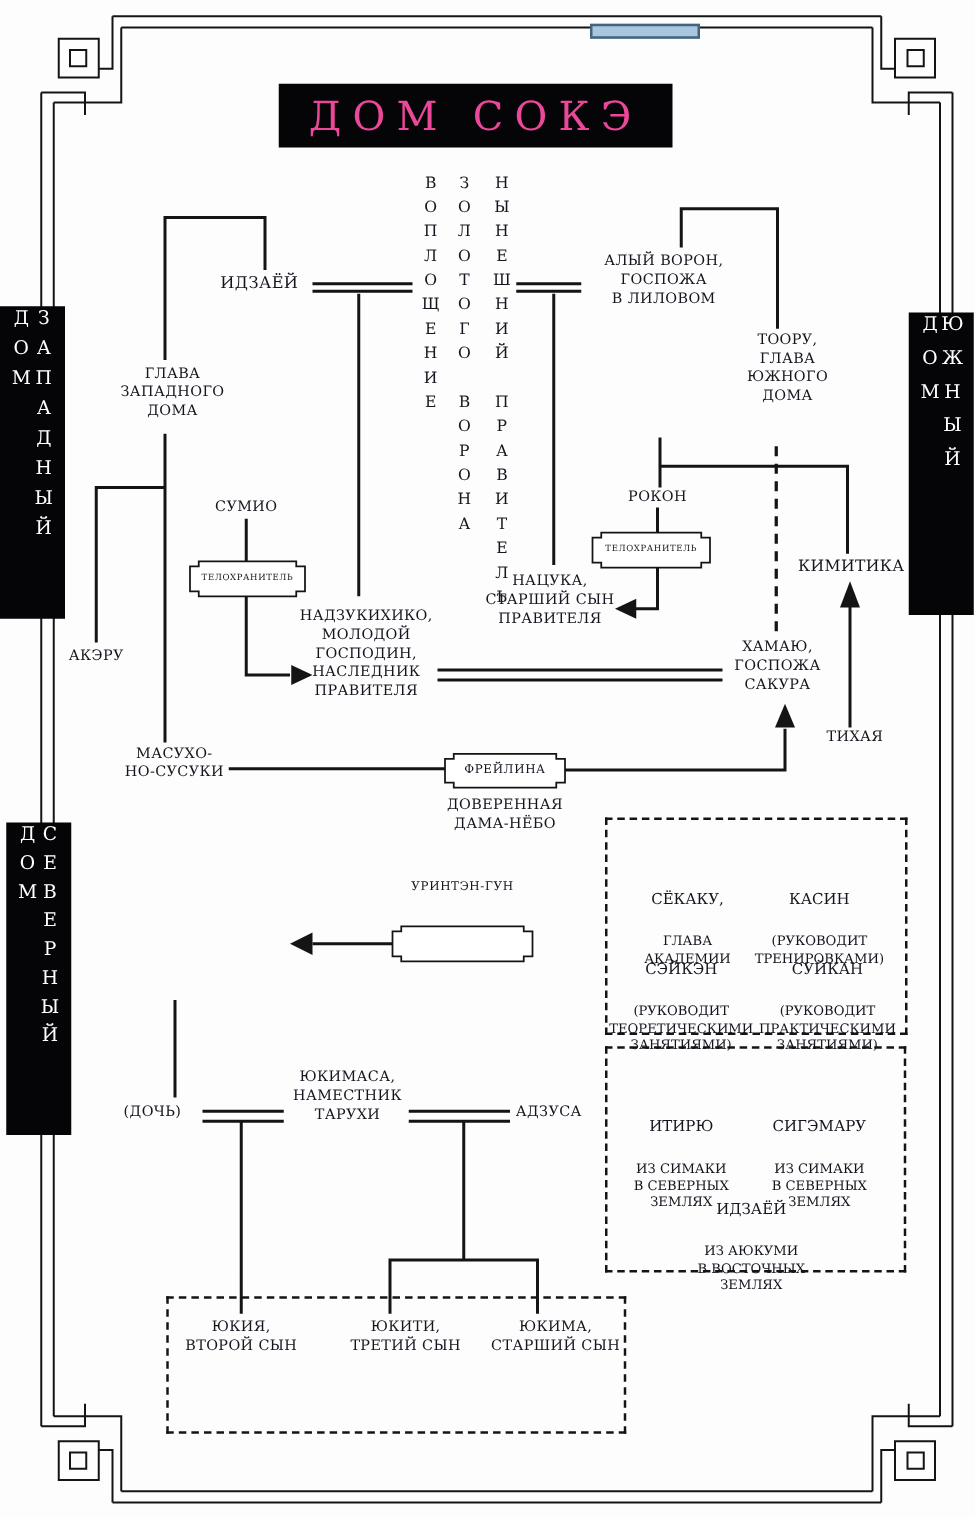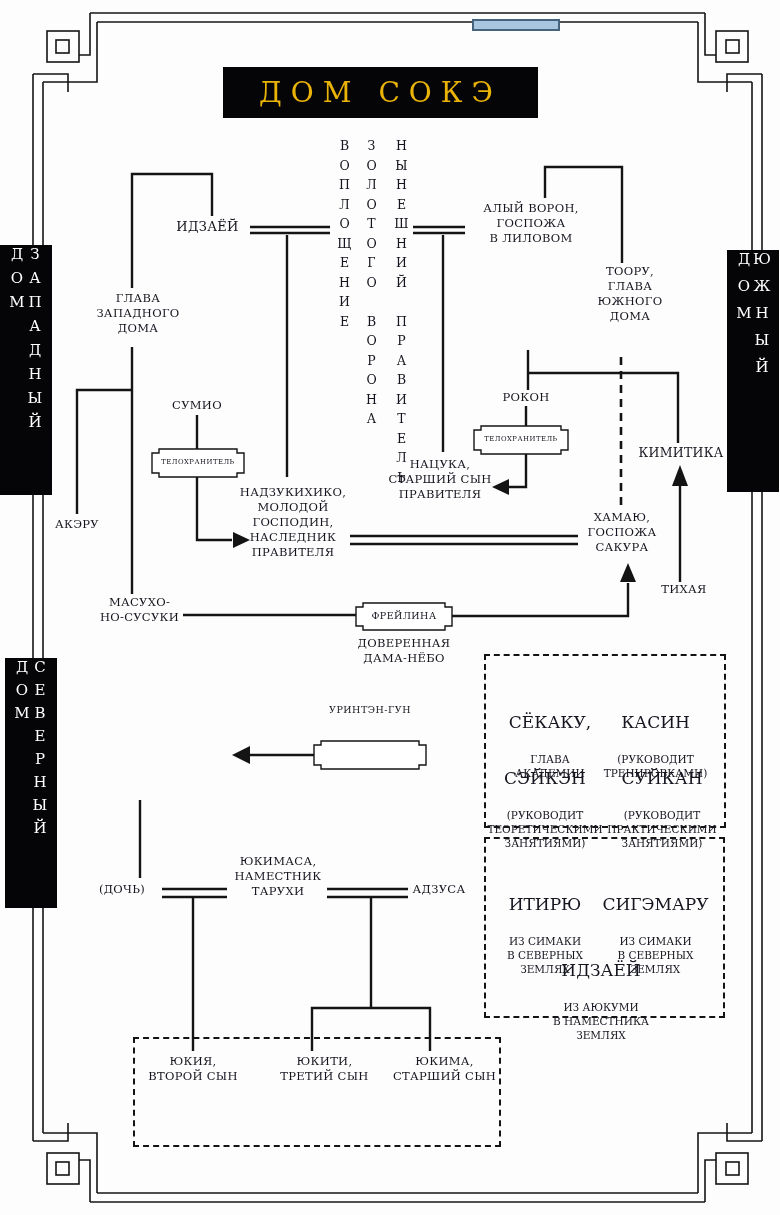--- a/index.html
+++ b/index.html
@@ -5,30 +5,30 @@
   html,body{margin:0;padding:0;background:#ffffff;}
   #page{position:relative;width:780px;height:1215px;background:#fdfdfd;overflow:hidden;
         font-family:"DejaVu Serif", serif;color:#15151f;}
   svg.overlay{position:absolute;left:0;top:0;}
   .node{position:absolute;text-align:center;font-size:11.5px;line-height:1.3;
         letter-spacing:0.3px;white-space:pre-line;color:#15151f;}
   .node.big{font-size:13px;}
   .node.mid{font-size:12.5px;}
   .titlebar{position:absolute;left:223px;top:67px;width:315px;height:51px;background:#050507;
             display:flex;align-items:center;justify-content:center;}
-  .titlebar span{color:#eab308;font-size:28px;letter-spacing:9px;white-space:nowrap;}
+  .titlebar span{color:#ec4899;font-size:32px;letter-spacing:9px;white-space:nowrap;}
   .vbanner{position:absolute;background:#050507;display:flex;align-items:center;justify-content:center;z-index:5;}
   .vbanner span{writing-mode:vertical-rl;text-orientation:upright;color:#fff;font-size:15px;}
   .rcol{position:absolute;writing-mode:vertical-rl;text-orientation:upright;
         font-size:12.5px;letter-spacing:4.5px;color:#15151f;}
   .dashedbox{position:absolute;border:2px dashed #141414;background:transparent;}
   .grayhdr{position:absolute;background:#7d7d7d;display:flex;align-items:center;justify-content:center;
            font-size:12.5px;letter-spacing:1px;color:#101018;text-shadow:0 0 2px #ffffff;white-space:nowrap;}
   .kitem{position:absolute;text-align:center;white-space:pre-line;}
-  .kname{display:block;font-size:17px;line-height:1.25;}
+  .kname{display:block;font-size:12px;line-height:1.25;}
   .krole{display:block;font-size:10.5px;line-height:1.3;margin-top:1px;}
   .plaquetext{position:absolute;text-align:center;letter-spacing:0.5px;z-index:3;}
   .scrollthumb{position:absolute;left:472px;top:19px;width:88px;height:12px;
                background:#a9c6e0;border:2px solid #44637e;box-sizing:border-box;z-index:6;}
 </style>
 </head>
 <body>
 
 <div id="page">
 
@@ -214,19 +214,19 @@
   </div>
   <div class="kitem" style="left:598px;top:875px;width:115px">
     <span class="kname">СИГЭМАРУ</span>
     <span class="krole">ИЗ СИМАКИ
 В СЕВЕРНЫХ
 ЗЕМЛЯХ</span>
   </div>
   <div class="kitem" style="left:520px;top:941px;width:162px">
     <span class="kname">ИДЗАЁЙ</span>
     <span class="krole">ИЗ АЮКУМИ
-В НАМЕСТНИКА
+В ВОСТОЧНЫХ
 ЗЕМЛЯХ</span>
   </div>
 
   <div class="dashedbox" style="left:133px;top:1037px;width:364px;height:106px"></div>
 
 </div>
 
 </body></html>

